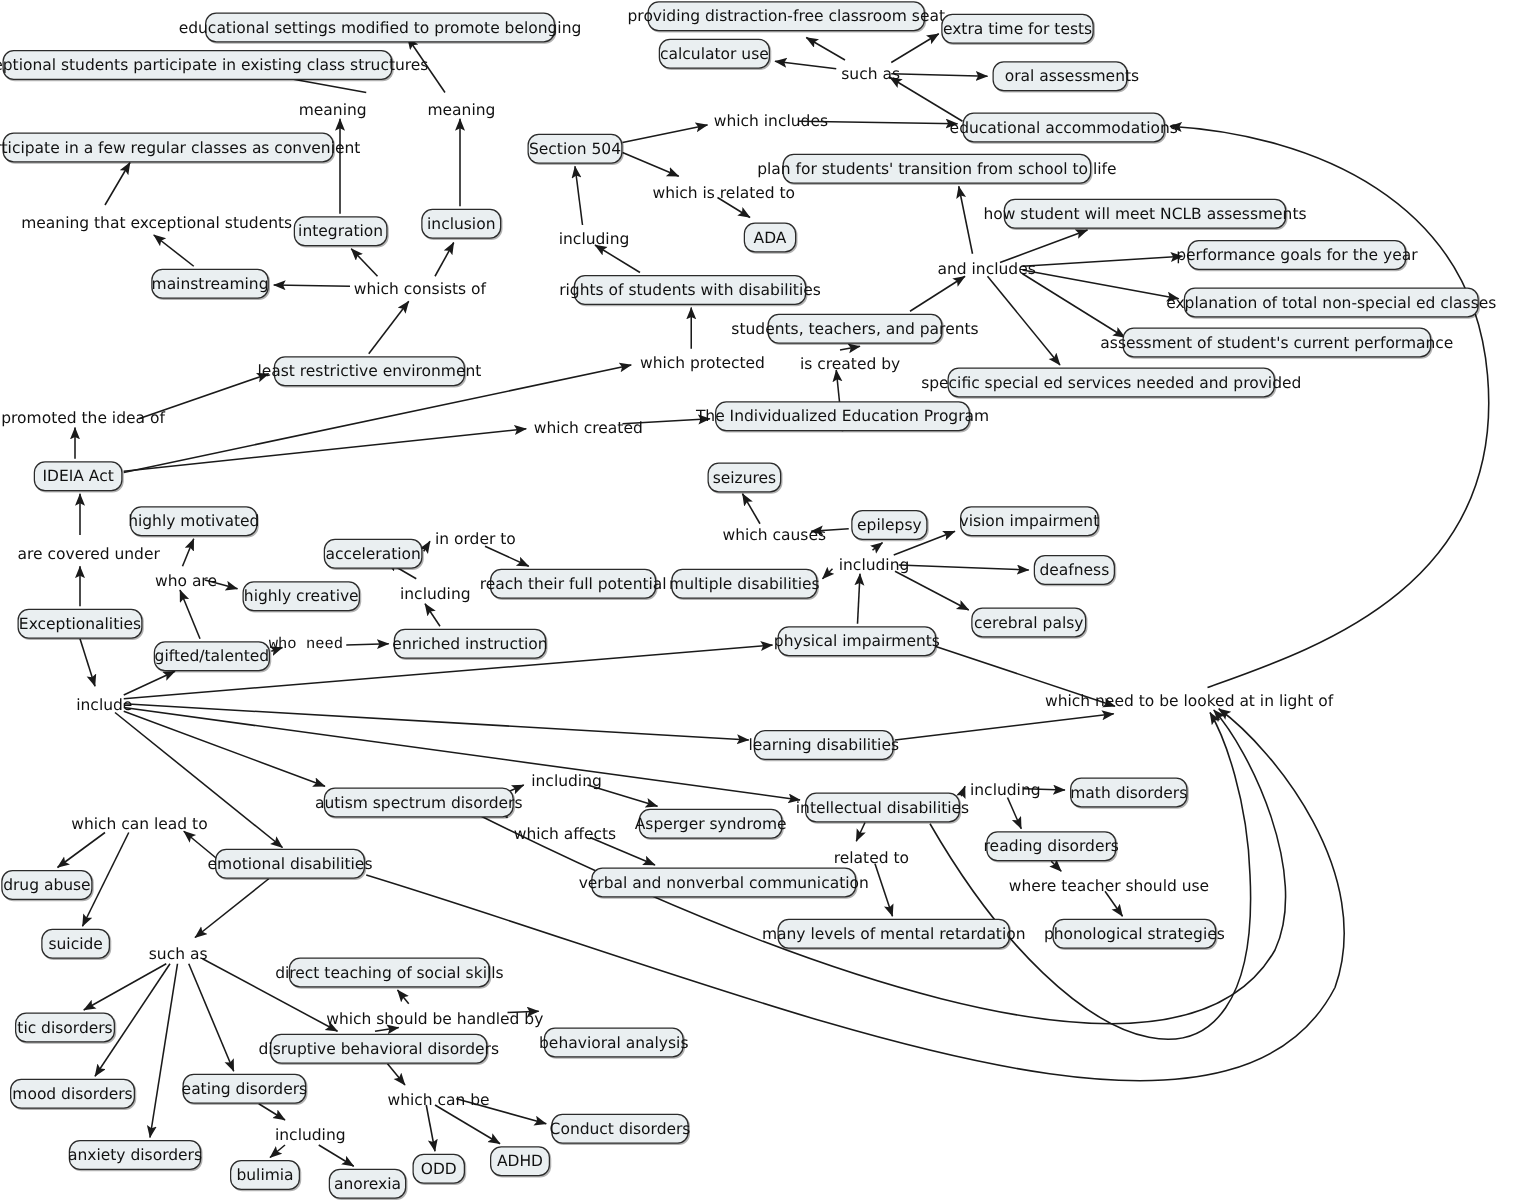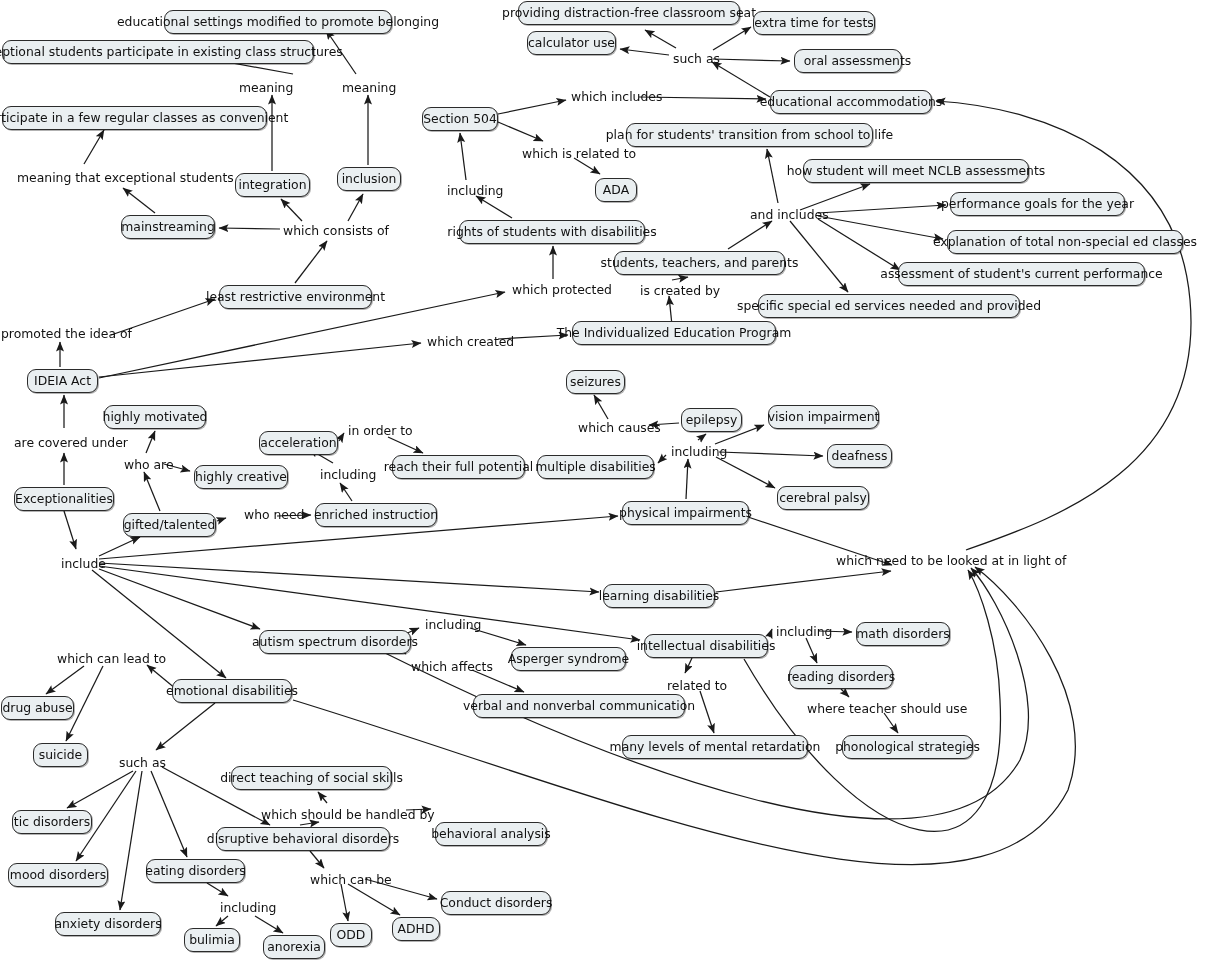--- a/index.html
+++ b/index.html
@@ -144,21 +144,21 @@
       <path d="M748,517 L892,565"></path>
       <path d="M716,592 L891,571"></path>
       <path d="M966,550 C1050,520 1205,470 1190,300 C1178,160 1050,108 936,101"></path>
       <path d="M744,659 C860,860 1010,900 1000,700 C998,640 980,590 968,570"></path>
       <path d="M383,652 C600,760 940,900 1020,760 C1048,700 1000,600 971,568"></path>
       <path d="M293,700 C620,800 980,960 1068,790 C1100,700 1020,600 975,567"></path>
     </g>
   </svg>
 
   <div id="nodes-layer">
-      <div class="node" style="left: 164px; top: 10px; width: 228px;">
+      <div class="node" style="left: 164px; top: 10px; width: 280px;">
         <span>educational settings modified to promote belonging</span>
       </div>
       <div class="node" style="left: 2px; top: 40px; width: 312px;">
         <span>exceptional students participate in existing class structures</span>
       </div>
       <div class="node" style="left: 2px; top: 106px; width: 265px;">
         <span>participate in a few regular classes as convenient</span>
       </div>
       <div class="node" style="left: 235px; top: 173px; width: 75px;">
         <span>integration</span>
@@ -216,21 +216,21 @@
       </div>
       <div class="node" style="left: 753px; top: 11px; width: 122px;">
         <span>extra time for tests</span>
       </div>
       <div class="node" style="left: 794px; top: 49px; width: 108px; padding-left: 28px;">
         <span>oral assessments</span>
       </div>
       <div class="node" style="left: 572px; top: 321px; width: 204px;">
         <span>The Individualized Education Program</span>
       </div>
-      <div class="node" style="left: 614px; top: 251px; width: 171px;">
+      <div class="node" style="left: 614px; top: 251px; width: 140px;">
         <span>students, teachers, and parents</span>
       </div>
       <div class="node" style="left: 626px; top: 123px; width: 247px;">
         <span>plan for students' transition from school to life</span>
       </div>
       <div class="node" style="left: 803px; top: 159px; width: 226px;">
         <span>how student will meet NCLB assessments</span>
       </div>
       <div class="node" style="left: 950px; top: 192px; width: 175px;">
         <span>performance goals for the year</span>
@@ -340,21 +340,21 @@
     </div>
   <div id="labels-layer">
       <div class="lbl" style="left: 239px; top: 80px;">meaning</div>
       <div class="lbl" style="left: 342px; top: 80px;">meaning</div>
       <div class="lbl" style="left: 17px; top: 170px;">meaning that exceptional students</div>
       <div class="lbl" style="left: 283px; top: 223px;">which consists of</div>
       <div class="lbl" style="left: 1px; top: 326px;">promoted the idea of</div>
       <div class="lbl" style="left: 14px; top: 435px;">are covered under</div>
       <div class="lbl" style="left: 61px; top: 556px;">include</div>
       <div class="lbl" style="left: 124px; top: 457px;">who are</div>
-      <div class="lbl" style="left: 244px; top: 507px;">who need</div>
+      <div class="lbl" style="left: 215px; top: 507px; font-family: Liberation Mono, monospace;">who need</div>
       <div class="lbl" style="left: 320px; top: 467px;">including</div>
       <div class="lbl" style="left: 348px; top: 423px;">in order to</div>
       <div class="lbl" style="left: 447px; top: 183px;">including</div>
       <div class="lbl" style="left: 522px; top: 146px;">which is related to</div>
       <div class="lbl" style="left: 571px; top: 89px;">which includes</div>
       <div class="lbl" style="left: 673px; top: 51px;">such as</div>
       <div class="lbl" style="left: 512px; top: 282px;">which protected</div>
       <div class="lbl" style="left: 427px; top: 334px;">which created</div>
       <div class="lbl" style="left: 640px; top: 283px;">is created by</div>
       <div class="lbl" style="left: 750px; top: 207px;">and includes</div>

